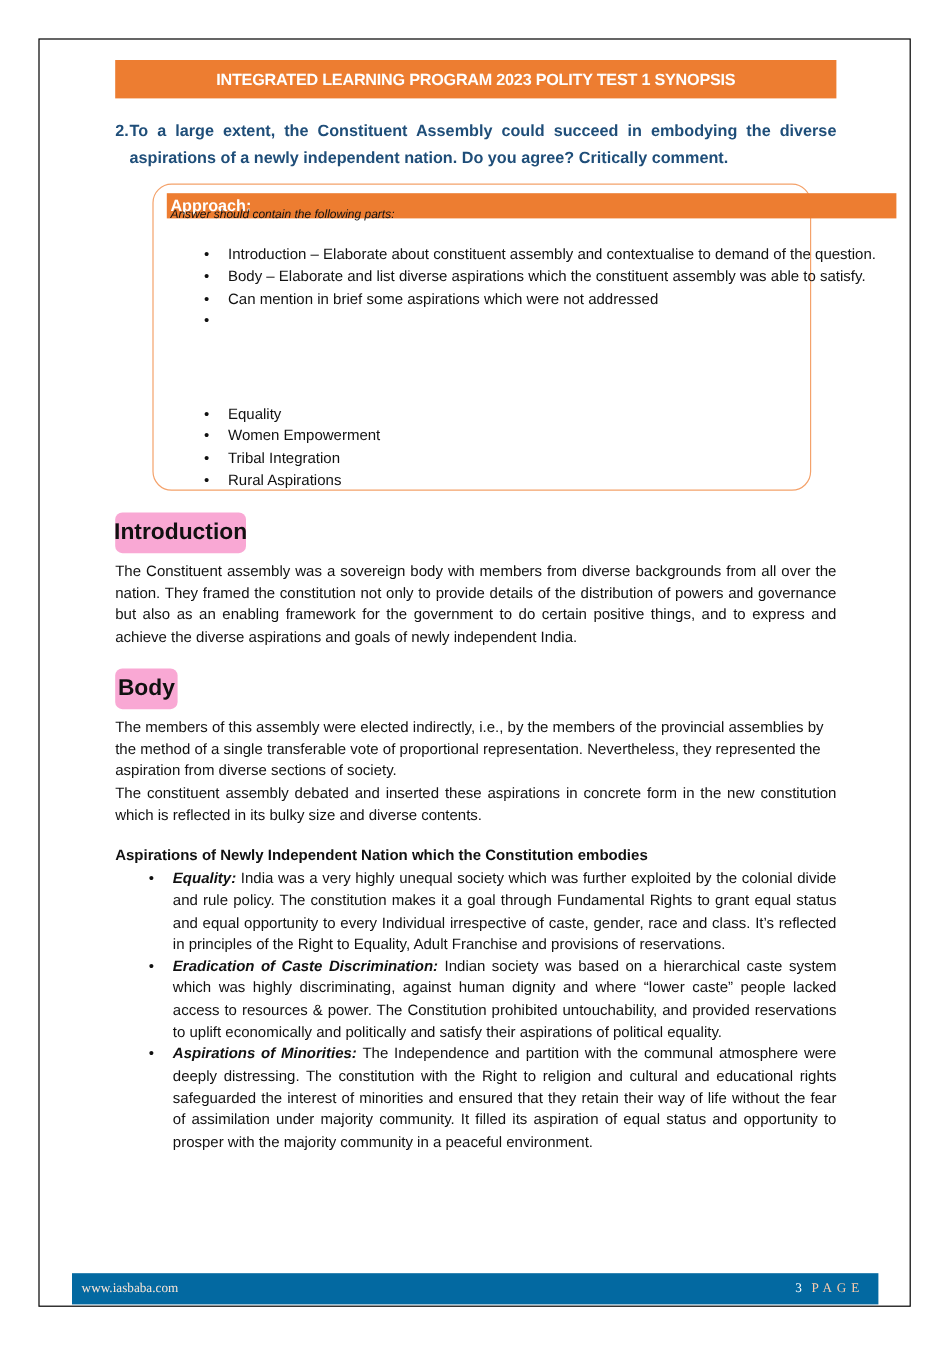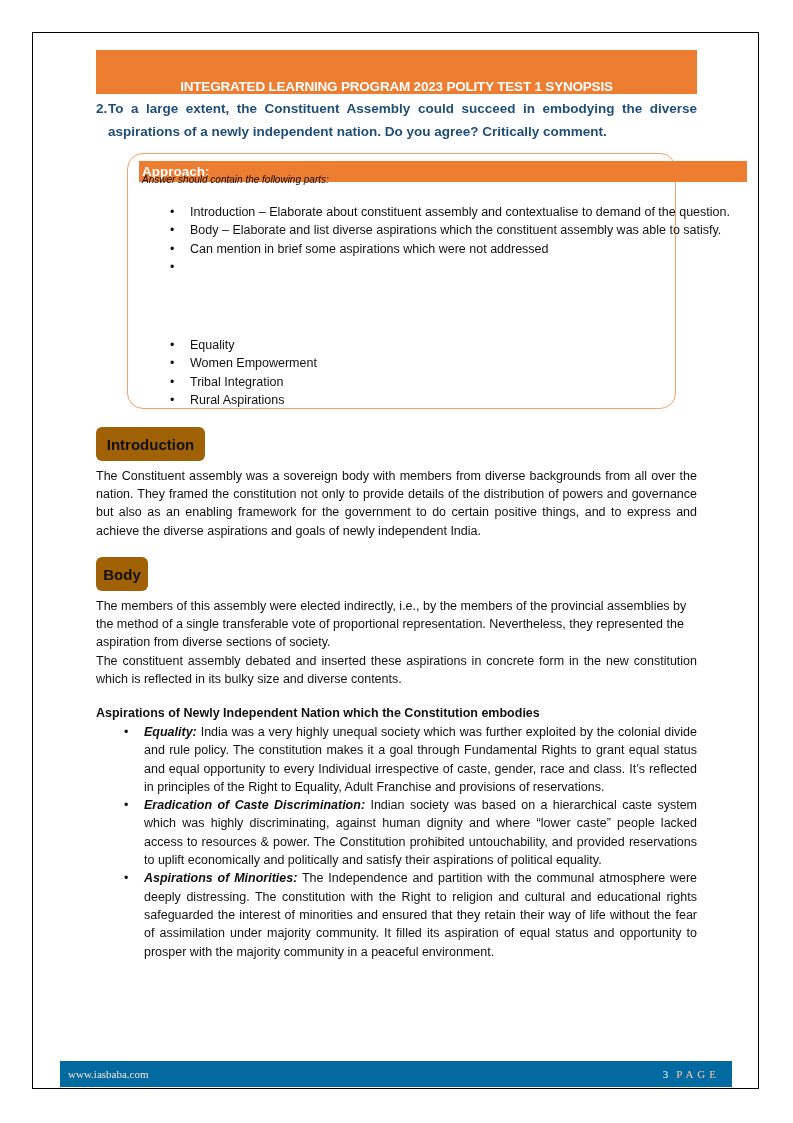--- a/index.html
+++ b/index.html
@@ -1,42 +1,42 @@
 <!DOCTYPE html>
 <html><head>
 <meta charset="utf-8">
 <style>
   html, body { margin: 0; padding: 0; background: #ffffff; }
   body { width: 793px; height: 1123px; position: relative; overflow: hidden;
          font-family: "Liberation Sans", sans-serif; color: #111; }
   .page-border { position: absolute; left: 32px; top: 32px; width: 727px; height: 1057px;
                  border: 1.5px solid #000; box-sizing: border-box; }
-  .header-banner { position: absolute; left: 96px; top: 50px; width: 601px; height: 44px;
+  .header-banner { position: absolute; left: 96px; top: 50px; width: 601px; height: 32px;
                    background: #ed7d31; color: #fff; font-size: 13.5px; font-weight: bold;
-                   display: flex; align-items: flex-end; justify-content: center; letter-spacing: -0.2px; }
+                   display: flex; align-items: center; justify-content: center; letter-spacing: -0.2px; }
   .question { position: absolute; left: 96px; top: 97px; width: 601px; color: #1f4e79;
               font-size: 13.5px; font-weight: bold; line-height: 23px; }
   .question .num { position: absolute; left: 0; top: 0; }
   .question .qtext { display: block; margin-left: 12px; text-align: justify; }
 
   .approach-box { position: absolute; left: 88px; top: 153px; width: 549px; height: 256px;
                   border: 1.5px solid #f4a26b; border-radius: 16px; box-sizing: border-box; margin-left: 39px; }
   .strip { position: absolute; left: 11px; width: 608px; height: 21px; background: #ed7d31;
            color: #fff; font-weight: bold; font-size: 13.5px; line-height: 21px; padding-left: 3px; box-sizing: border-box; }
   .strip.approach { top: 7px; }
   .strip.keywords { top: 158px; }
   .approach-intro { position: absolute; left: 14px; top: 20px; font-style: italic; font-size: 10px; }
   ul.blist { list-style: none; margin: 0; padding: 0; position: absolute; }
   ul.blist li { position: relative; padding-left: 48px; font-size: 12.5px; line-height: 18.3px; text-align: justify; }
   ul.blist li .bullet { position: absolute; left: 28px; top: 0; }
   .approach-list { left: 14px; top: 49px; width: 603px; }
   .keyword-list { left: 14px; top: 182px; width: 603px; }
 
-  .section-badge { position: absolute; left: 96px; height: 34px; background: #a16207;
-                   border-radius: 6px; font-weight: bold; font-size: 15px;
+  .section-badge { position: absolute; left: 96px; height: 34px; background: #f9a8d4;
+                   border-radius: 6px; font-weight: bold; font-size: 19px;
                    display: flex; align-items: center; justify-content: center; }
   .badge-intro { top: 427px; width: 109px; }
   .badge-body { top: 557px; width: 52px; }
 
   .para { position: absolute; left: 96px; width: 601px; font-size: 12.5px; line-height: 18.2px; text-align: justify; }
   .intro-para { top: 467px; }
   .body-para1 { top: 597px; text-align: left; }
   .body-para2 { top: 652px; }
   .aspirations-heading { position: absolute; left: 96px; top: 706px; font-weight: bold; font-size: 12.5px; }
   .aspirations-list { left: 96px; top: 723px; width: 601px; }

